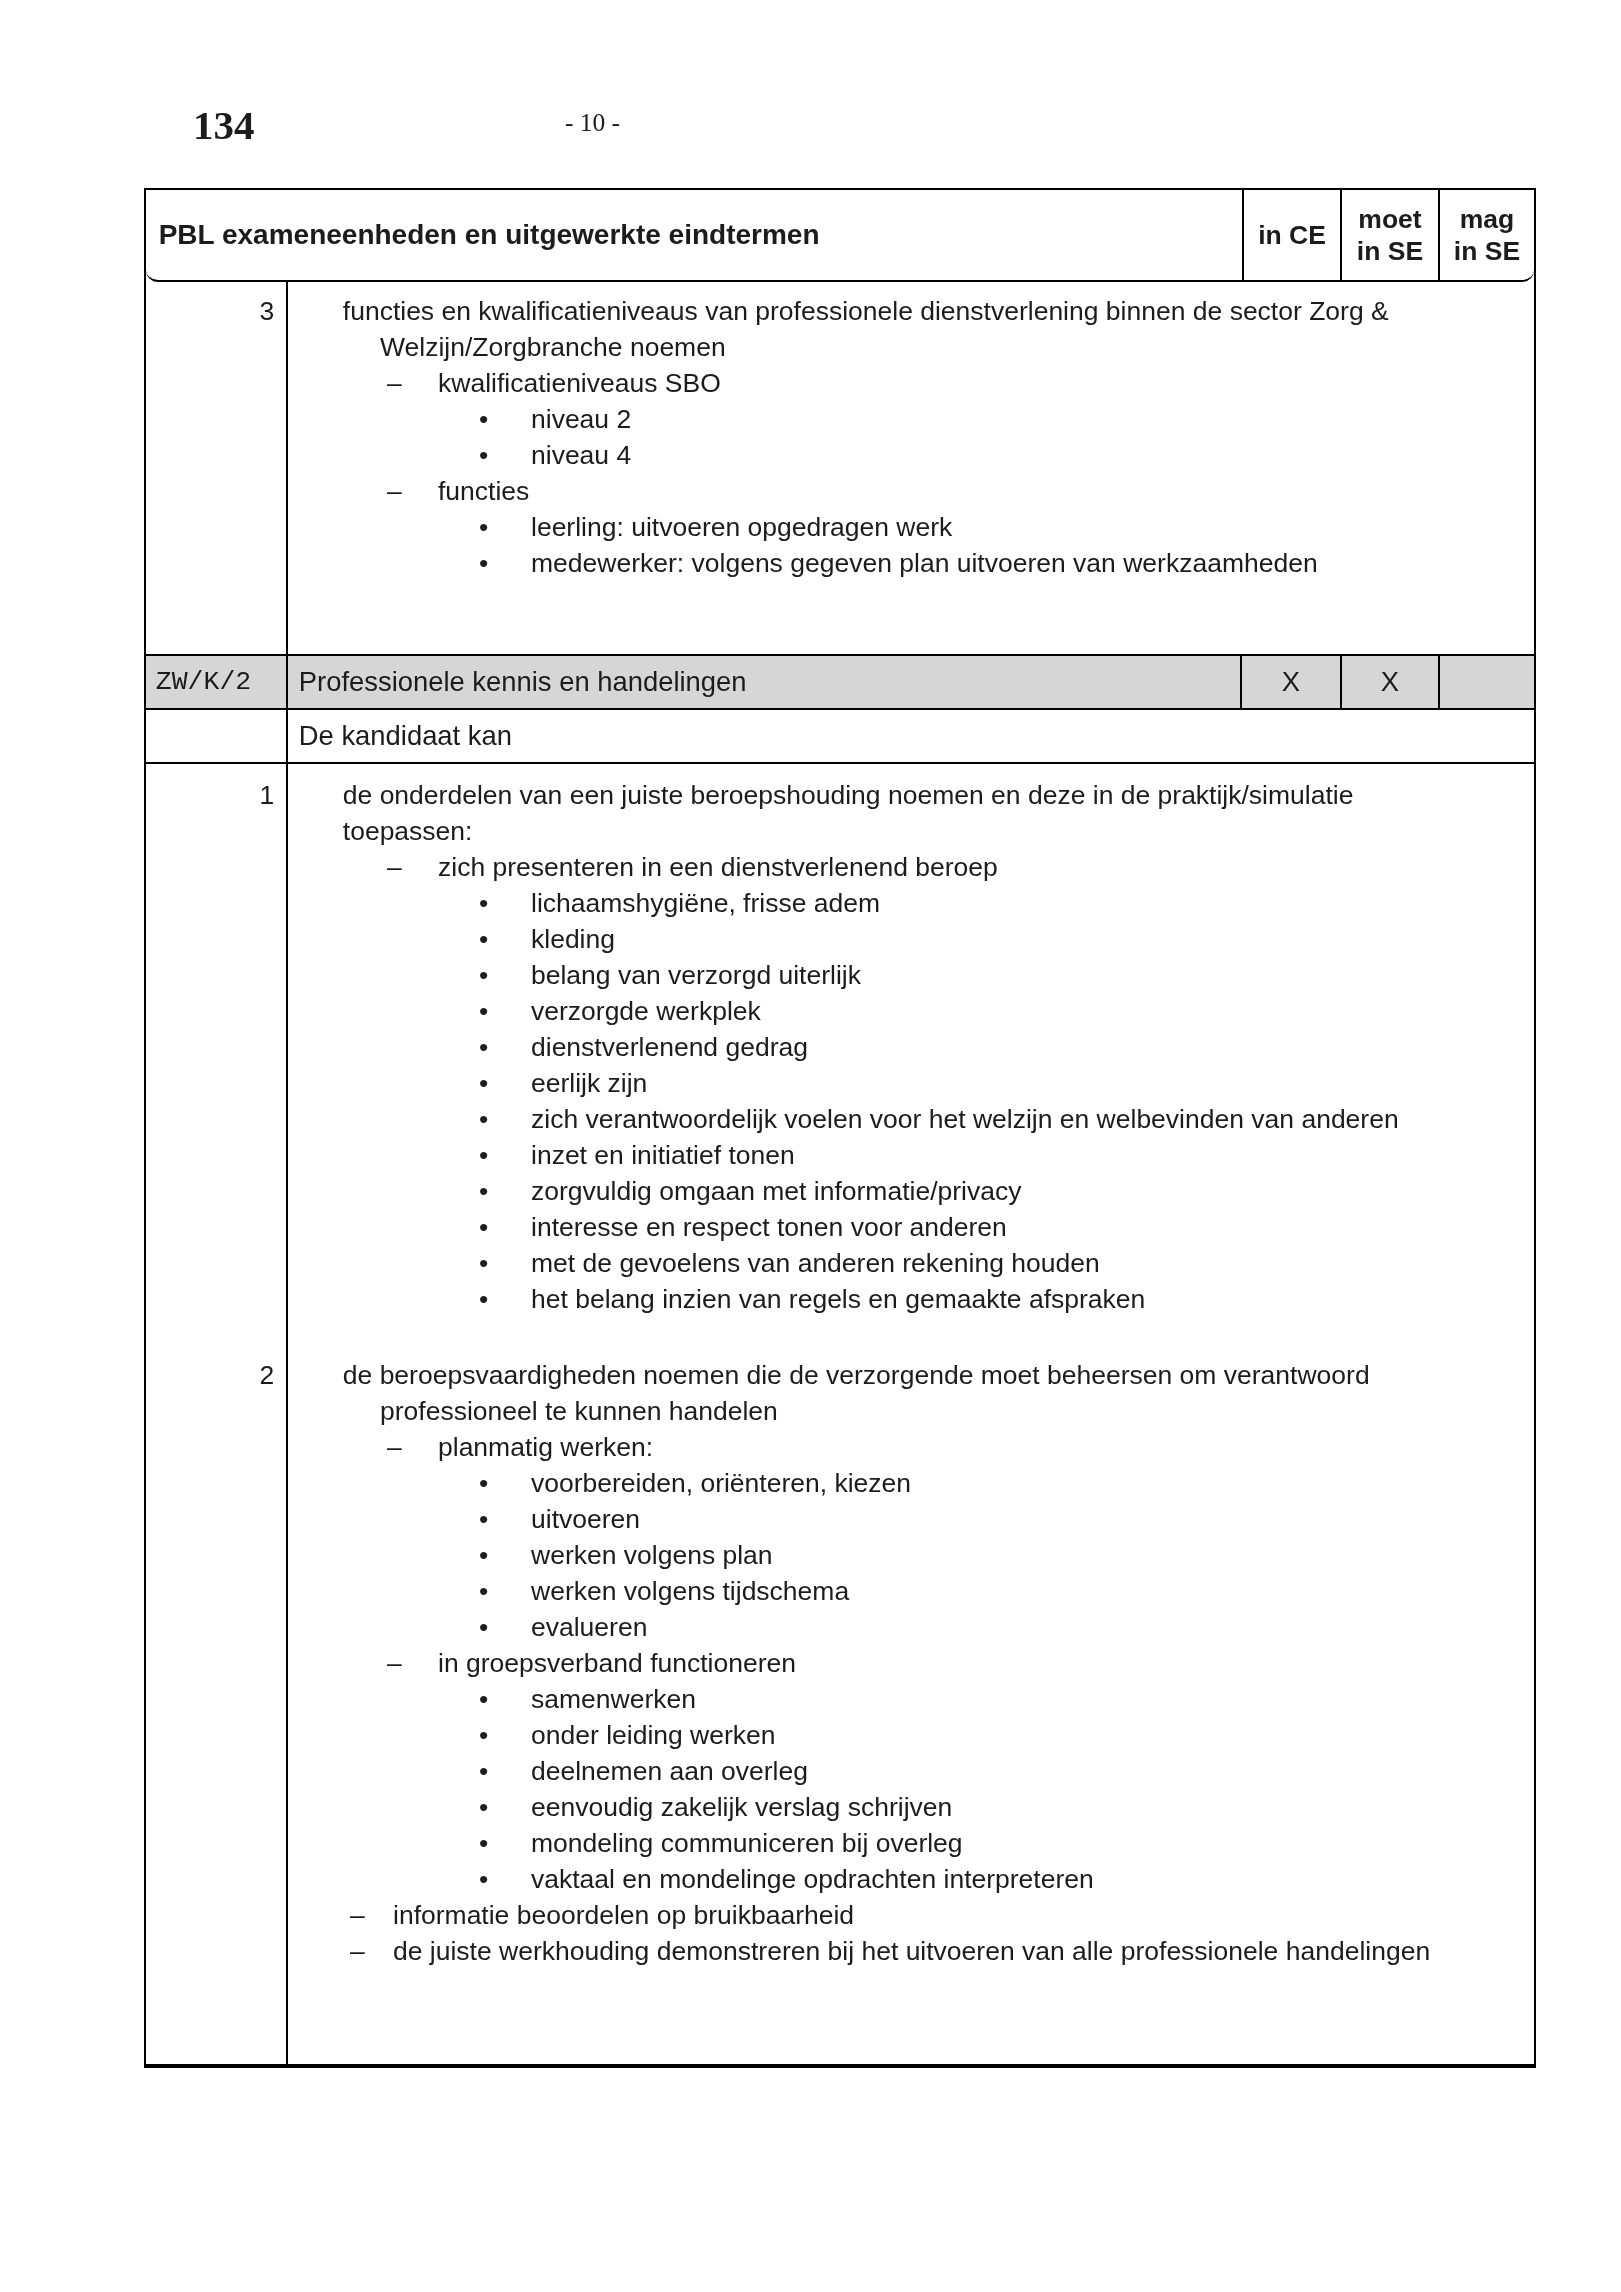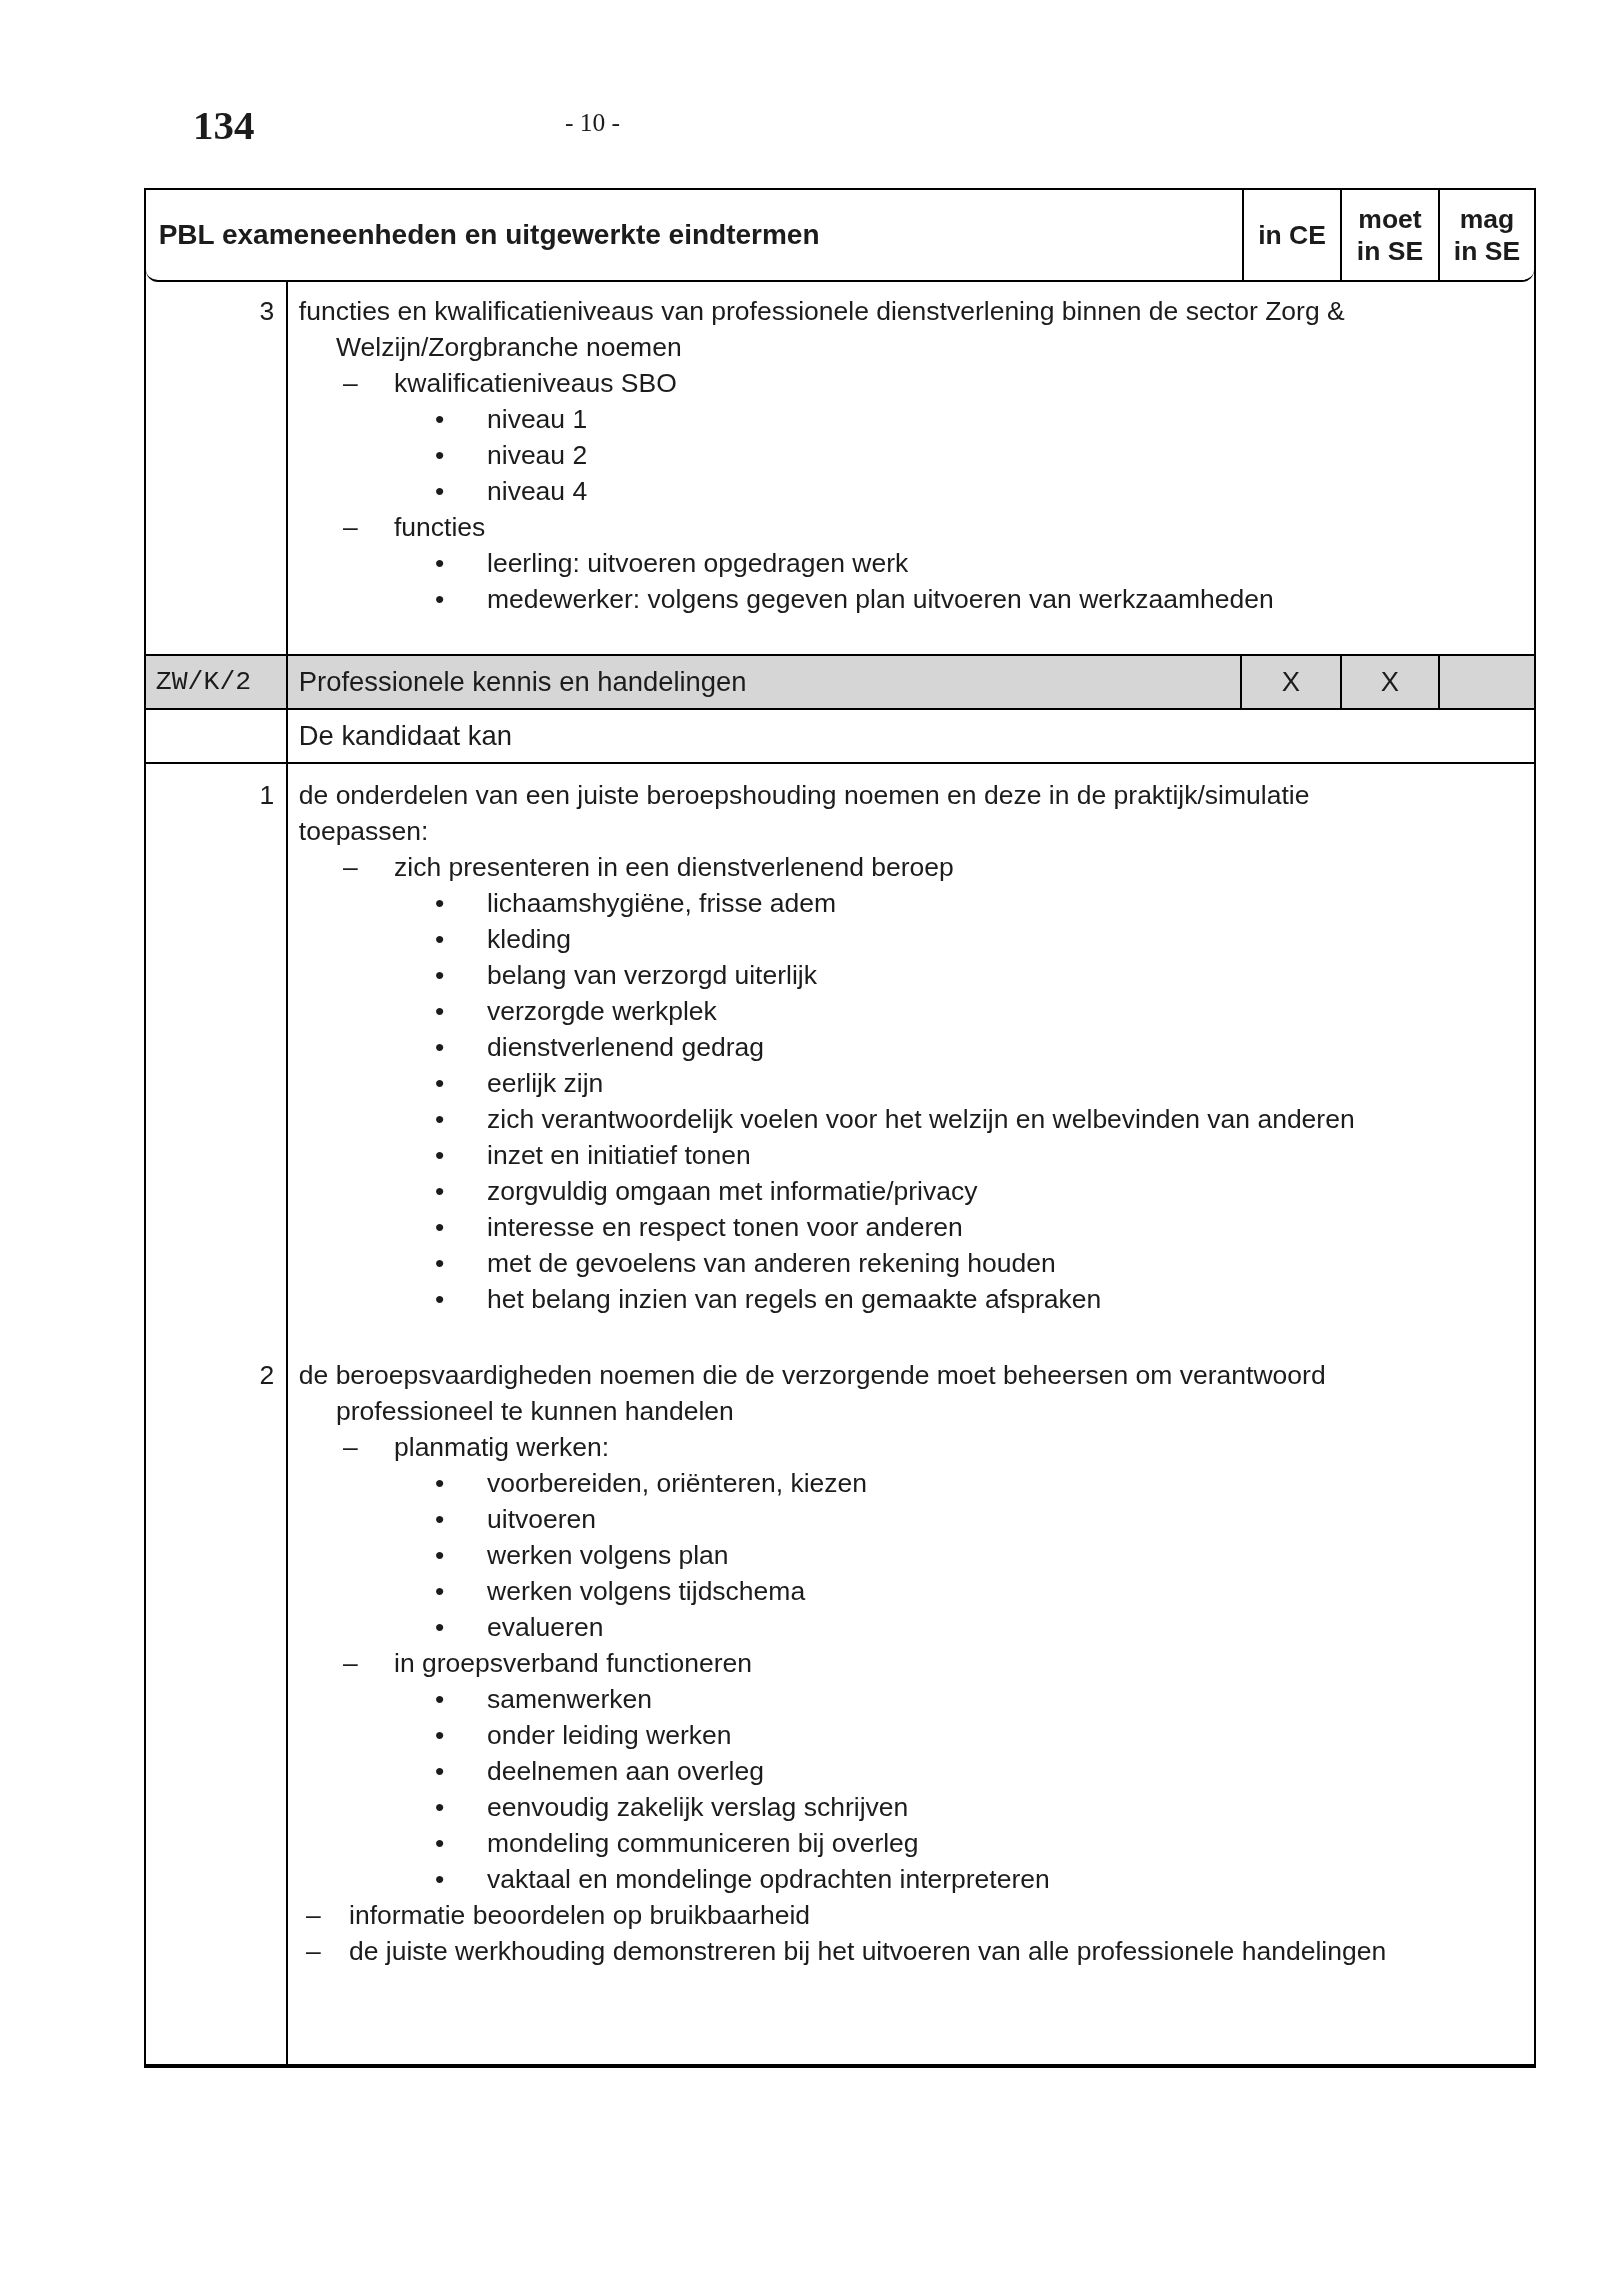--- a/index.html
+++ b/index.html
@@ -53,21 +53,21 @@
     font-size:27.4px;}
   .mark-ce{width:98px;}
   .mark-moet{width:98px;border-left:2px solid #000;}
   .mark-mag{flex:1;border-left:2px solid #000;}
   .gray-row .numcol{border-right-color:#000;font-family:Liberation Mono, monospace;}
   
   .plain-row{height:54px;}
   .plain-row .contentcol{display:flex;align-items:center;padding-left:10.8px;font-size:27.4px;}
   
   .item-row .contentcol{padding-right:7.8px;}
-  .line{white-space:nowrap;}
+  .line{white-space:nowrap;margin-left:44px;}
   .line .marker{display:inline-block;}
   .line.p{padding-left:10.8px;}
   .line.pw{padding-left:48px;}
   .line.d{padding-left:55px;}
   .line.d .marker{width:51px;}
   .line.d2{padding-left:18px;}
   .line.d2 .marker{width:43px;}
   .line.b{padding-left:147px;}
   .line.b .marker{width:52px;}
 </style>
@@ -92,21 +92,20 @@
       <span>in SE</span>
     </div>
   </div>
   <div id="table-body" style="display: flex; flex-direction: column; flex: 1 1 0%;">
       <div class="trow item-row bb2" style="height: 374px;">
         <div class="numcol" style="padding-top: 10.8px;"><span>3</span></div>
         <div class="contentcol" style="padding-top: 10.8px;">
           <div class="line p"><span class="line-text">functies en kwalificatieniveaus van professionele dienstverlening binnen de sector Zorg &amp;</span></div>
           <div class="line pw"><span class="line-text">Welzijn/Zorgbranche noemen</span></div>
           <div class="line d"><span class="marker">–</span><span class="line-text">kwalificatieniveaus SBO</span></div>
-          <div class="line b"><span class="marker">•</span><span class="line-text">niveau 1</span></div>
           <div class="line b"><span class="marker">•</span><span class="line-text">niveau 2</span></div>
           <div class="line b"><span class="marker">•</span><span class="line-text">niveau 4</span></div>
           <div class="line d"><span class="marker">–</span><span class="line-text">functies</span></div>
           <div class="line b"><span class="marker">•</span><span class="line-text">leerling: uitvoeren opgedragen werk</span></div>
           <div class="line b"><span class="marker">•</span><span class="line-text">medewerker: volgens gegeven plan uitvoeren van werkzaamheden</span></div>
         </div>
       </div>
       <div class="trow gray-row bb2">
         <div class="numcol left">ZW/K/2</div>
         <div class="desc">Professionele kennis en handelingen</div>

